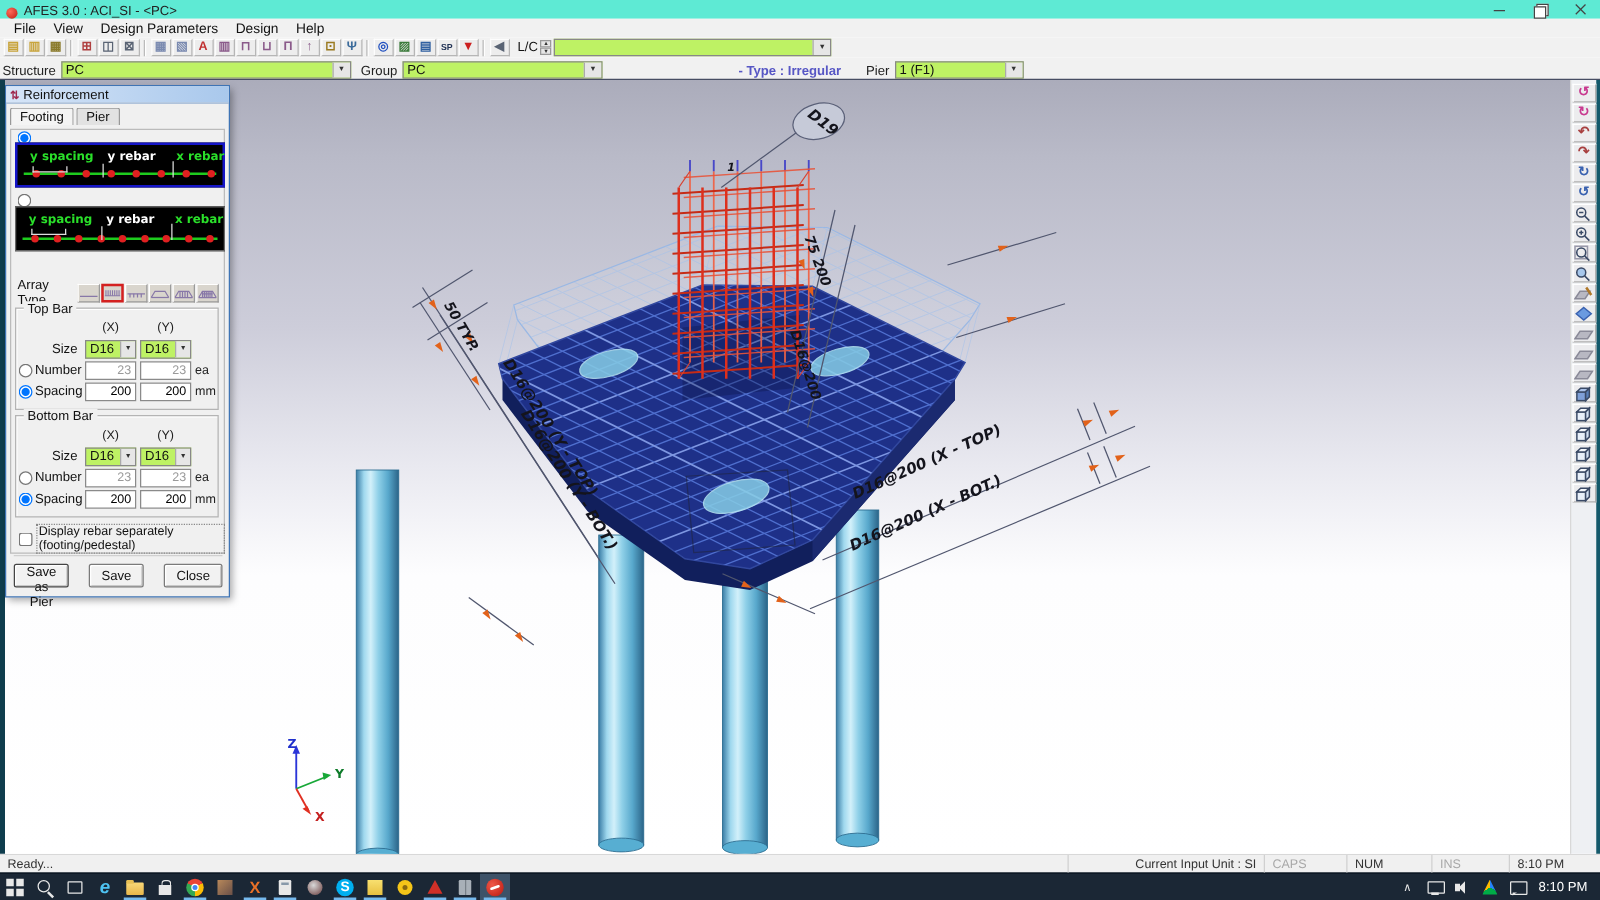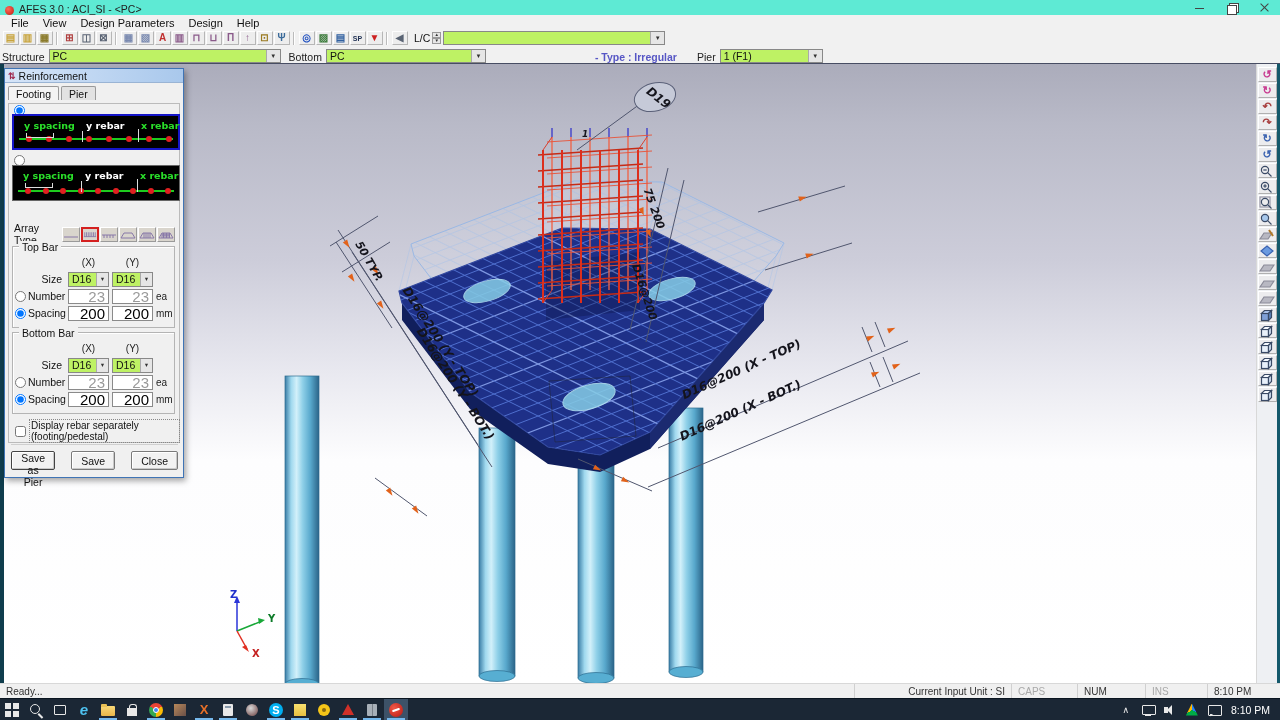--- a/index.html
+++ b/index.html
@@ -76,21 +76,21 @@
 .gb{position:absolute;left:3px;right:4px;border:1px solid #b4b4b4;box-shadow:inset 1px 1px 0 #fff}
 #gbTop{top:142px;height:82px}
 #gbBot{top:228px;height:82px}
 .gt{position:absolute;top:-6px;left:6px;background:#f0f0f0;padding:0 3px;font-size:10.5px}
 .grow{display:grid;grid-template-columns:50px 41px 41px 16px;column-gap:3px;align-items:center;height:16px;margin:1px 2px}
 .grow:first-of-type{margin-top:7px}
 .ghead{text-align:center;font-size:10px;color:#222}
 .rl{text-align:right;padding-right:3px;font-size:10.5px}
 .rr{display:flex;align-items:center;gap:2px;font-size:10.5px}
 .unit{font-size:10px;color:#222}
-.fld{width:100%;height:15px;border:1px solid #8a8a8a;background:#fff;font-size:15px;text-align:right;padding:0 3px;font-family:inherit;color:#000}
+.fld{width:100%;height:15px;border:1px solid #8a8a8a;background:#fff;font-size:10px;text-align:right;padding:0 3px;font-family:inherit;color:#000}
 .fld.dis{color:#9a9a9a}
 .scombo{height:15px}
 .scombo .cv{font-size:10.5px;line-height:13px}
 .scombo .ca{width:12px;font-size:5.5px}
 .ckrow{position:absolute;left:6px;top:316px;display:flex;align-items:center;gap:4px}
 .ckrow label{font-size:10px;outline:1px dotted #888;padding:0 1px}
 .dlg-btns{position:absolute;left:6px;right:5px;bottom:7px;display:flex;gap:16px;border-top:1px solid #cfcfcf;padding-top:6px}
 .btn{height:19px;background:#f2f2f2;border:1px solid #7a7a7a;border-radius:2px;box-shadow:inset 1px 1px 0 #fff,inset -1px -1px 0 #c8c8c8;font-size:10.5px;padding:0 9px;font-family:inherit;color:#111}
 #btnSaveAsPier{margin-right:auto;border-color:#444}
 
@@ -254,21 +254,21 @@
       <span class="ca">▼</span>
   </div>
 </div>
 
 <div id="tb2">
   <span class="lab">Structure</span>
   <div class="combo" style="width:232px">
     <span class="cv">PC</span>
       <span class="ca">▼</span>
   </div>
-  <span class="lab" style="margin-left:4px">Bottom</span>
+  <span class="lab" style="margin-left:4px">Group</span>
   <div class="combo" style="width:160px">
     <span class="cv">PC</span>
       <span class="ca">▼</span>
   </div>
   <span class="typetext" style="margin-left:105px">- Type : Irregular</span>
   <span class="lab" style="margin-left:16px">Pier</span>
   <div class="combo" style="width:103px">
     <span class="cv">1 (F1)</span>
       <span class="ca">▼</span>
   </div>

